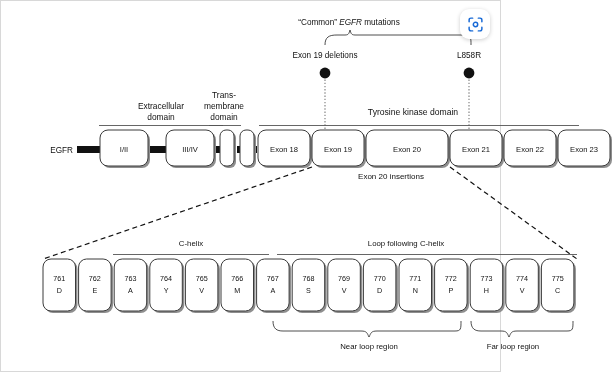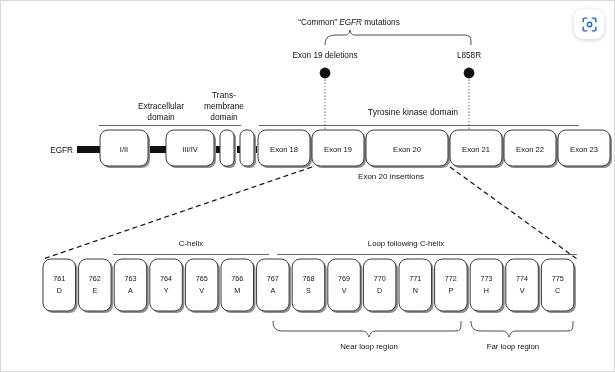--- a/index.html
+++ b/index.html
@@ -4,21 +4,21 @@
 <style>
   html,body{margin:0;padding:0;}
   body{
     width:615px;height:372px;
     background:#ffffff;
     font-family:"Liberation Sans", sans-serif;
     color:#1a1a1a;
     overflow:hidden;
     position:relative;
   }
-  #stage{position:absolute;left:0;top:0;width:615px;height:372px;
+  #stage{position:absolute;left:0;top:0;width:501px;height:372px;
          border:1px solid #d8d8d8;box-sizing:border-box;background:#fff;}
   svg#fig{position:absolute;left:0;top:0;width:615px;height:372px;}
 
   
   .t{font-family:"Liberation Sans", sans-serif;fill:#111;}
   .t-label{font-size:8.2px;}
   .t-box{font-size:7.6px;}
   .t-aa{font-size:7.2px;}
   .t-dom{font-size:8.4px;}
   .t-tk{font-size:8.6px;}

